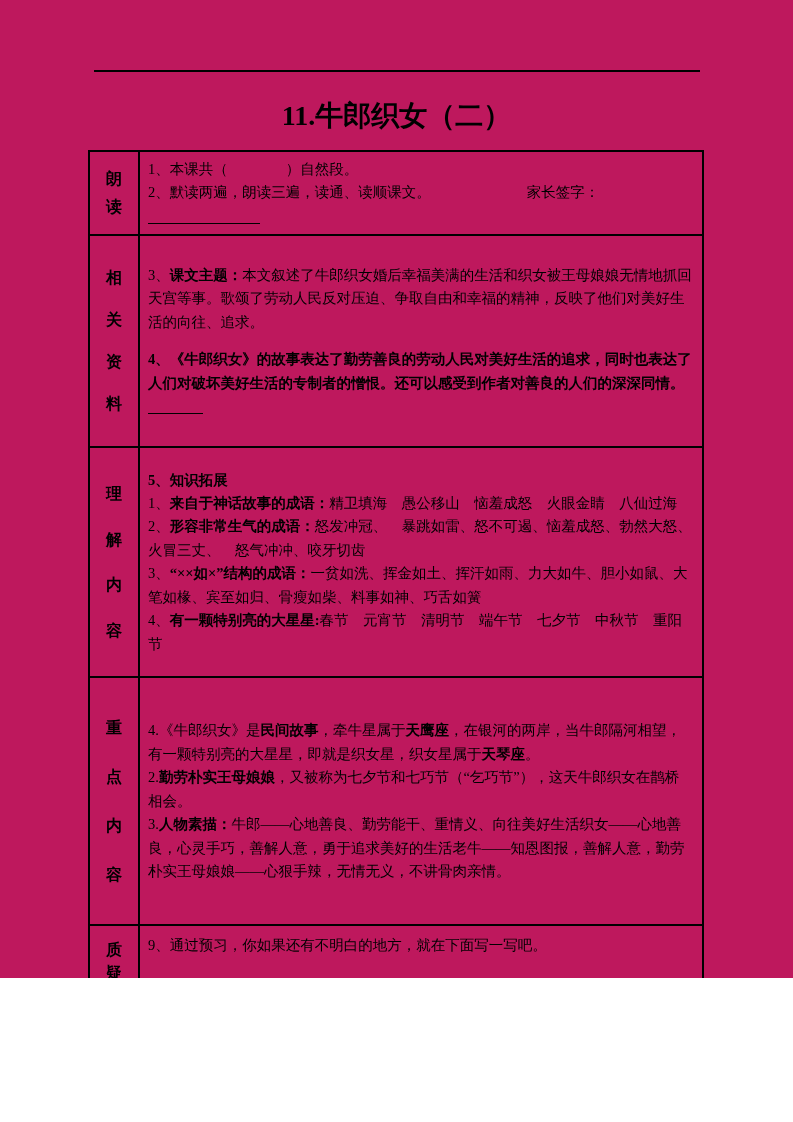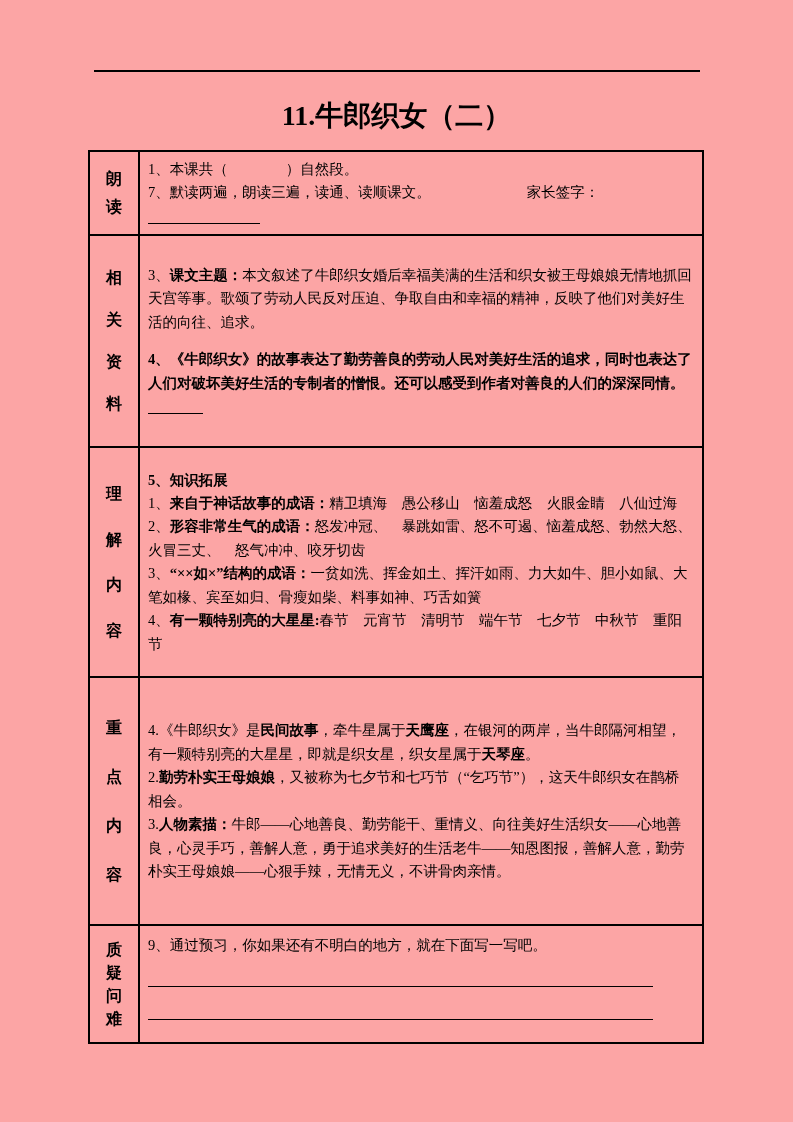--- a/index.html
+++ b/index.html
@@ -1,21 +1,21 @@
 <!DOCTYPE html>
 <html><head>
 <meta charset="utf-8">
 <style>
   * { box-sizing: border-box; margin: 0; padding: 0; }
   html, body { background: #ffffff; }
   .sheet {
     position: relative;
     width: 793px;
-    height: 1122px;
-    background: #fca5a5;
+    height: 978px;
+    background: #be185d;
     color: #000000;
     font-family: "Liberation Serif", "DejaVu Serif", serif;
     overflow: hidden;
   }
   .top-rule {
     position: absolute;
     top: 70px;
     left: 94px;
     width: 606px;
     border-top: 2px solid #000;
@@ -91,21 +91,21 @@
     <tbody>
         <tr class="r1">
       <th class="row-header">
         <div class="vwrap">
               <div>朗</div>
               <div>读</div>
             </div>
       </th>
       <td class="row-content">
             <p class="para"><span>1、本课共（　　　　）自然段。</span></p>
-            <p class="para"><span>7、默读两遍，朗读三遍，读通、读顺课文。</span><span style="margin-left: 96px;">家长签字：</span><span class="blank" style="width: 112px;"></span></p>
+            <p class="para"><span>2、默读两遍，朗读三遍，读通、读顺课文。</span><span style="margin-left: 96px;">家长签字：</span><span class="blank" style="width: 112px;"></span></p>
           </td>
     </tr>
     <tr class="r2">
       <th class="row-header">
         <div class="vwrap">
               <div>相</div>
               <div>关</div>
               <div>资</div>
               <div>料</div>
             </div>

